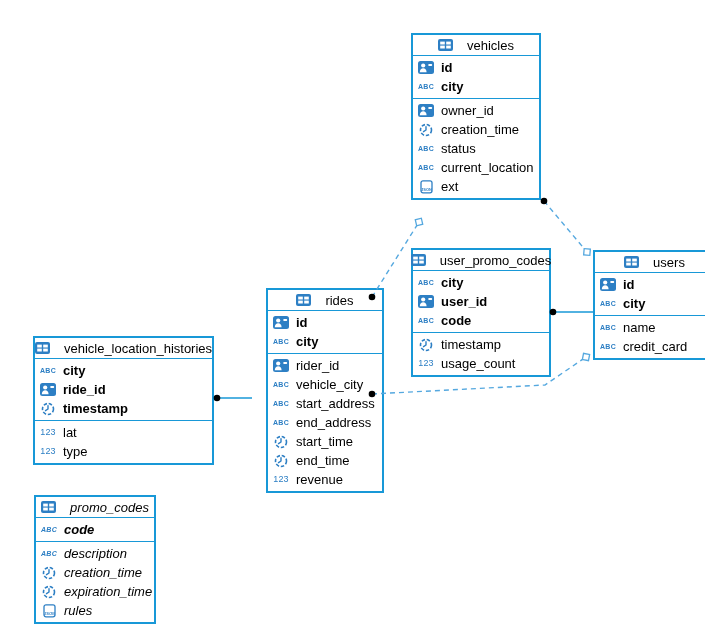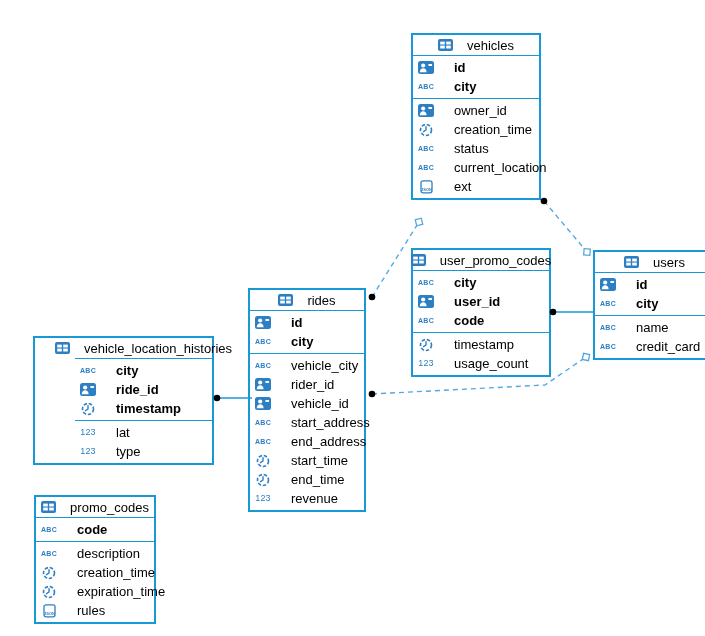--- a/index.html
+++ b/index.html
@@ -11,21 +11,21 @@
     position:absolute;box-sizing:border-box;background:#fff;
     border:2px solid var(--border);z-index:1;
   }
   .t-title{
     height:20px;display:flex;align-items:center;justify-content:center;gap:14px;
     border-bottom:1px solid var(--border);font-size:13px;color:#000;white-space:nowrap;
   }
   .t-icon{display:flex;align-items:center;}
   .t-keys{padding:2px 0;border-bottom:1px solid var(--border);}
   .t-cols{padding:2px 0;}
-  .t-row{height:19px;display:flex;align-items:center;gap:19px;padding:0 4px;font-size:13px;white-space:nowrap;}
+  .t-row{height:19px;display:flex;align-items:center;gap:6px;padding:0 4px;font-size:13px;white-space:nowrap;}
   .t-row.key .c-label{font-weight:bold;}
   .c-icon{width:18px;min-width:18px;display:flex;align-items:center;justify-content:center;}
   .abc{font-size:7px;font-weight:bold;color:var(--icon);letter-spacing:0.3px;line-height:1;}
   .n123{font-size:9px;color:var(--icon);letter-spacing:0.2px;line-height:1;}
   #wires{position:absolute;left:0;top:0;z-index:2;pointer-events:none;}
   #wires [data-interactable="true"]{pointer-events:stroke;}
 </style>
 </head>
 <body>
 
@@ -202,21 +202,21 @@
           <span class="c-label" data-interactable="false">name</span>
         </div>
         <div class="t-row" data-interactable="true">
           <span class="c-icon" data-interactable="false">
             <span class="abc" data-interactable="false">ABC</span>
           </span>
           <span class="c-label" data-interactable="false">credit_card</span>
         </div>
       </div>
     </div>
-    <div class="table" data-interactable="true" style="left: 248px; top: 288px; width: 118px;">
+    <div class="table" data-interactable="true" style="left: 266px; top: 288px; width: 118px;">
       <div class="t-title" data-interactable="true">
         <span class="t-icon" data-interactable="false">
           <svg width="15" height="12" viewBox="0 0 15 12">
             <rect width="15" height="12" rx="2" fill="#2d7fc4"></rect>
             <rect x="2.2" y="2.6" width="4.6" height="2.9" fill="#fff"></rect>
             <rect x="8.2" y="2.6" width="4.6" height="2.9" fill="#fff"></rect>
             <rect x="2.2" y="6.6" width="4.6" height="2.9" fill="#fff"></rect>
             <rect x="8.2" y="6.6" width="4.6" height="2.9" fill="#fff"></rect>
           </svg>
         </span>
@@ -237,48 +237,37 @@
         <div class="t-row key" data-interactable="true">
           <span class="c-icon" data-interactable="false">
             <span class="abc" data-interactable="false">ABC</span>
           </span>
           <span class="c-label" data-interactable="false">city</span>
         </div>
       </div>
       <div class="t-cols" data-interactable="false">
         <div class="t-row" data-interactable="true">
           <span class="c-icon" data-interactable="false">
+            <svg width="16" height="13" viewBox="0 0 16 13">
+              <rect width="16" height="13" rx="2.5" fill="#2d7fc4"></rect>
+              <circle cx="5.2" cy="4.5" r="2.1" fill="#fff"></circle>
+              <path d="M1.8 11.3 C1.8 8.8 3.4 7.3 5.2 7.3 C7 7.3 8.6 8.8 8.6 11.3 Z" fill="#fff"></path>
+              <rect x="10.2" y="3.1" width="4" height="1.8" rx="0.9" fill="#fff"></rect>
+            </svg>
+          </span>
+          <span class="c-label" data-interactable="false">rider_id</span>
+        </div>
+        <div class="t-row" data-interactable="true">
+          <span class="c-icon" data-interactable="false">
             <span class="abc" data-interactable="false">ABC</span>
           </span>
           <span class="c-label" data-interactable="false">vehicle_city</span>
         </div>
         <div class="t-row" data-interactable="true">
           <span class="c-icon" data-interactable="false">
-            <svg width="16" height="13" viewBox="0 0 16 13">
-              <rect width="16" height="13" rx="2.5" fill="#2d7fc4"></rect>
-              <circle cx="5.2" cy="4.5" r="2.1" fill="#fff"></circle>
-              <path d="M1.8 11.3 C1.8 8.8 3.4 7.3 5.2 7.3 C7 7.3 8.6 8.8 8.6 11.3 Z" fill="#fff"></path>
-              <rect x="10.2" y="3.1" width="4" height="1.8" rx="0.9" fill="#fff"></rect>
-            </svg>
-          </span>
-          <span class="c-label" data-interactable="false">rider_id</span>
-        </div>
-        <div class="t-row" data-interactable="true">
-          <span class="c-icon" data-interactable="false">
-            <svg width="16" height="13" viewBox="0 0 16 13">
-              <rect width="16" height="13" rx="2.5" fill="#2d7fc4"></rect>
-              <circle cx="5.2" cy="4.5" r="2.1" fill="#fff"></circle>
-              <path d="M1.8 11.3 C1.8 8.8 3.4 7.3 5.2 7.3 C7 7.3 8.6 8.8 8.6 11.3 Z" fill="#fff"></path>
-              <rect x="10.2" y="3.1" width="4" height="1.8" rx="0.9" fill="#fff"></rect>
-            </svg>
-          </span>
-          <span class="c-label" data-interactable="false">vehicle_id</span>
-        </div>
-        <div class="t-row" data-interactable="true">
-          <span class="c-icon" data-interactable="false">
             <span class="abc" data-interactable="false">ABC</span>
           </span>
           <span class="c-label" data-interactable="false">start_address</span>
         </div>
         <div class="t-row" data-interactable="true">
           <span class="c-icon" data-interactable="false">
             <span class="abc" data-interactable="false">ABC</span>
           </span>
           <span class="c-label" data-interactable="false">end_address</span>
         </div>
@@ -301,21 +290,21 @@
           <span class="c-label" data-interactable="false">end_time</span>
         </div>
         <div class="t-row" data-interactable="true">
           <span class="c-icon" data-interactable="false">
             <span class="n123" data-interactable="false">123</span>
           </span>
           <span class="c-label" data-interactable="false">revenue</span>
         </div>
       </div>
     </div>
-    <div class="table" data-interactable="true" style="left: 33px; top: 336px; width: 181px; padding-left: 40px;">
+    <div class="table" data-interactable="true" style="left: 33px; top: 336px; width: 181px;">
       <div class="t-title" data-interactable="true">
         <span class="t-icon" data-interactable="false">
           <svg width="15" height="12" viewBox="0 0 15 12">
             <rect width="15" height="12" rx="2" fill="#2d7fc4"></rect>
             <rect x="2.2" y="2.6" width="4.6" height="2.9" fill="#fff"></rect>
             <rect x="8.2" y="2.6" width="4.6" height="2.9" fill="#fff"></rect>
             <rect x="2.2" y="6.6" width="4.6" height="2.9" fill="#fff"></rect>
             <rect x="8.2" y="6.6" width="4.6" height="2.9" fill="#fff"></rect>
           </svg>
         </span>
@@ -357,21 +346,21 @@
           <span class="c-label" data-interactable="false">lat</span>
         </div>
         <div class="t-row" data-interactable="true">
           <span class="c-icon" data-interactable="false">
             <span class="n123" data-interactable="false">123</span>
           </span>
           <span class="c-label" data-interactable="false">type</span>
         </div>
       </div>
     </div>
-    <div class="table" data-interactable="true" style="left: 34px; top: 495px; width: 122px;">
+    <div class="table" data-interactable="true" style="left: 34px; top: 495px; width: 122px; font-style: italic;">
       <div class="t-title" data-interactable="true">
         <span class="t-icon" data-interactable="false">
           <svg width="15" height="12" viewBox="0 0 15 12">
             <rect width="15" height="12" rx="2" fill="#2d7fc4"></rect>
             <rect x="2.2" y="2.6" width="4.6" height="2.9" fill="#fff"></rect>
             <rect x="8.2" y="2.6" width="4.6" height="2.9" fill="#fff"></rect>
             <rect x="2.2" y="6.6" width="4.6" height="2.9" fill="#fff"></rect>
             <rect x="8.2" y="6.6" width="4.6" height="2.9" fill="#fff"></rect>
           </svg>
         </span>

